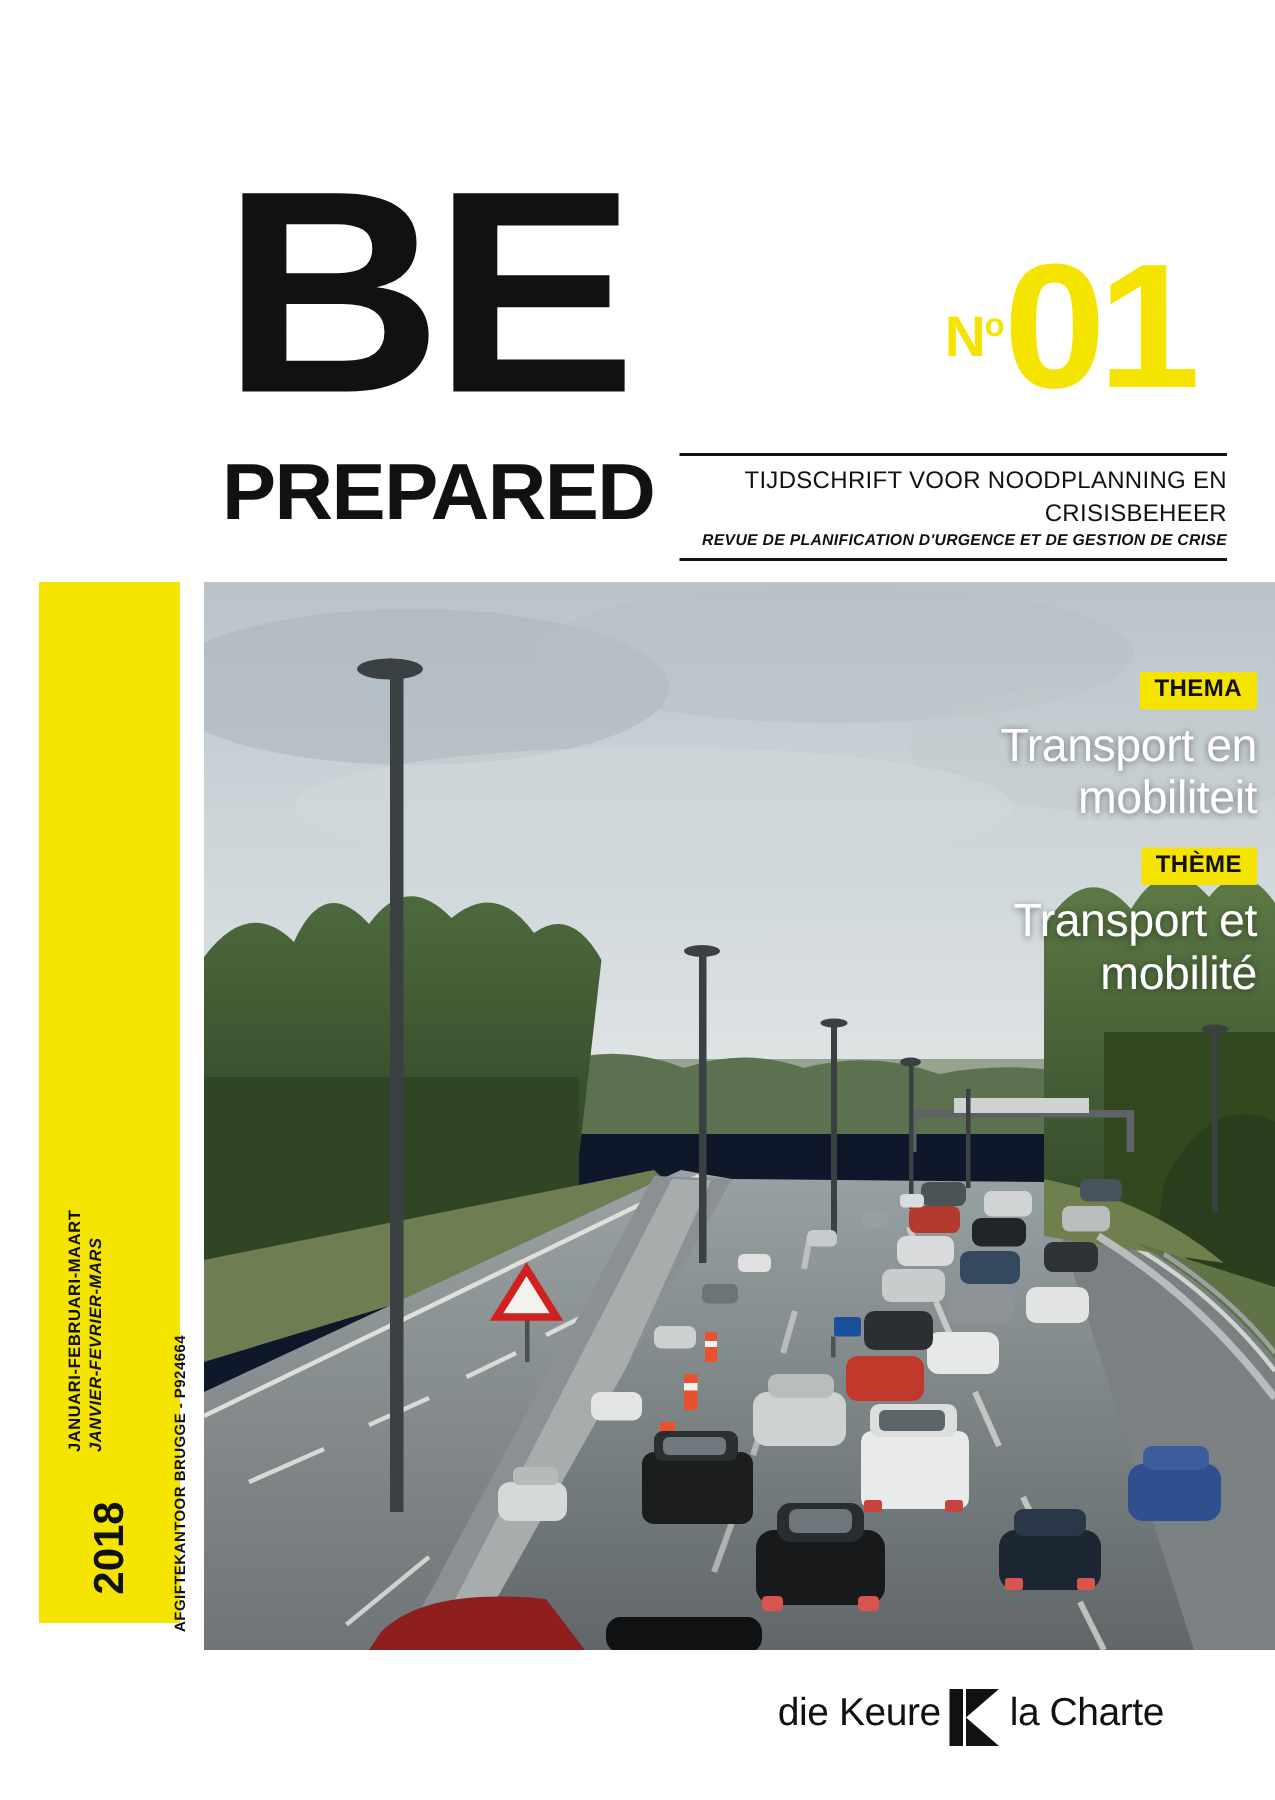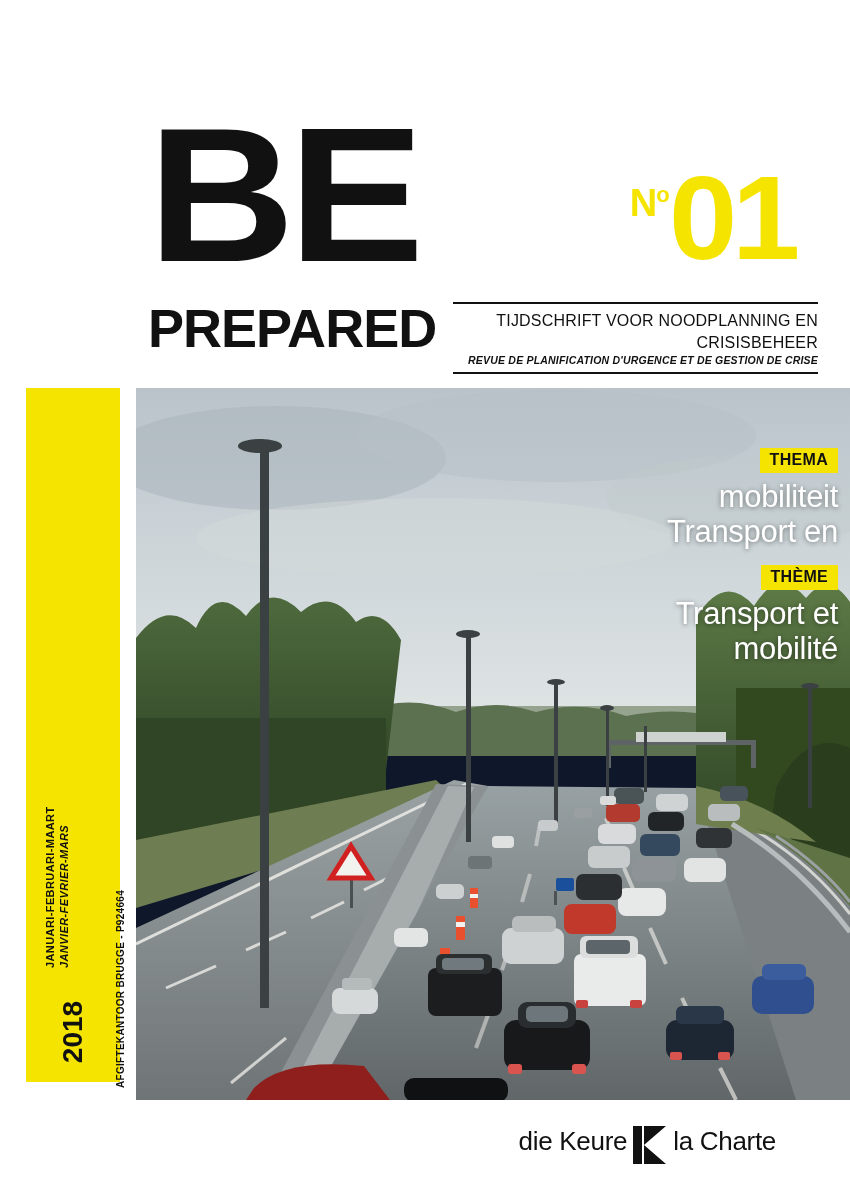--- a/index.html
+++ b/index.html
@@ -93,21 +93,21 @@
     width: 100%;
     margin-top: 5px;
   }
 
   
   .issue {
     position: absolute;
     right: 60px;
     top: 170px;
     display: flex;
-    align-items: flex-start;
+    align-items: center;
     color: #f5e400;
     font-weight: bold;
   }
   .issue-no {
     font-size: 38px;
     line-height: 1;
     margin-top: 14px;
     letter-spacing: -1px;
   }
   .issue-no sup {
@@ -491,22 +491,22 @@
       <rect x="420" y="490" width="18" height="13" rx="2" fill="#1a4f9c"></rect>
       <rect x="418" y="503" width="3" height="14" fill="#4d5355"></rect>
 
       <path d="M596 436 q66 40 118 108" stroke="#b7bcbd" stroke-width="5" fill="none"></path>
       <path d="M640 448 q46 30 74 66" stroke="#9ba1a2" stroke-width="3" fill="none"></path>
     </svg>
 
     <div class="theme-block">
       <div class="tag">THEMA</div>
       <div class="theme-text">
+        <div>Transport en</div>
         <div>mobiliteit</div>
-        <div>Transport en</div>
       </div>
       <div class="theme-gap"></div>
       <div class="tag">THÈME</div>
       <div class="theme-text">
         <div>Transport et</div>
         <div>mobilité</div>
       </div>
     </div>
   </div>
 

